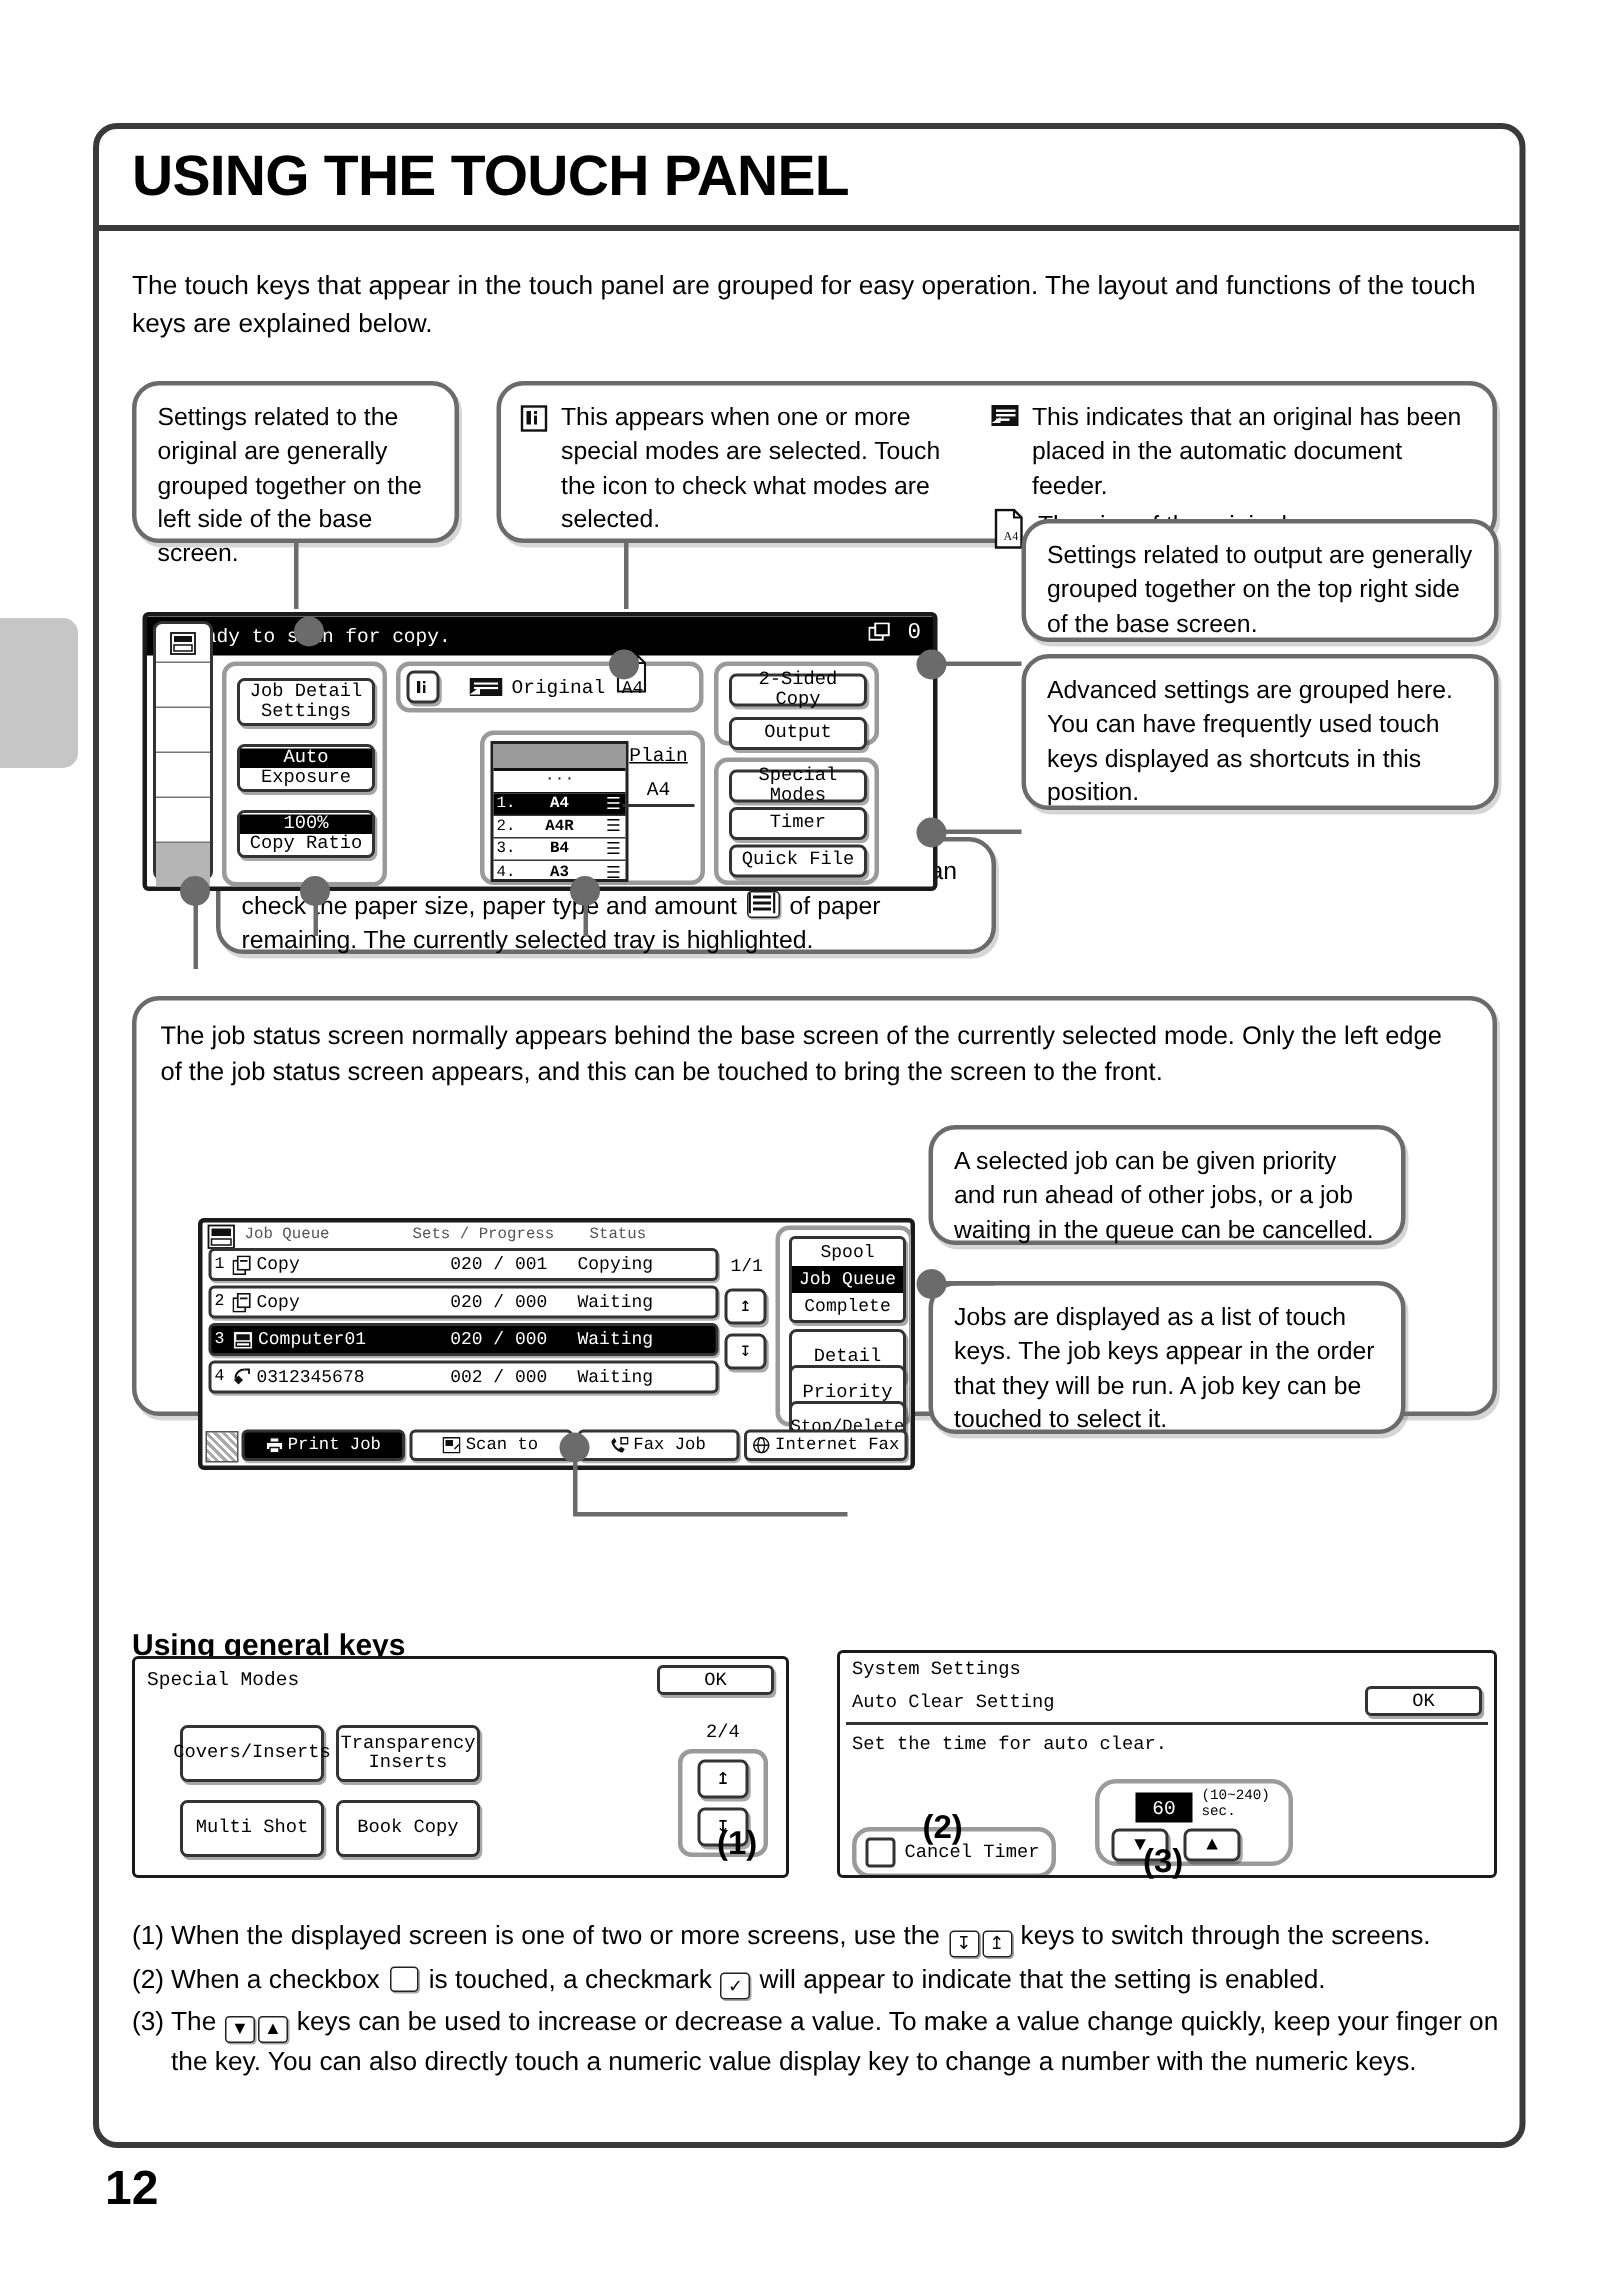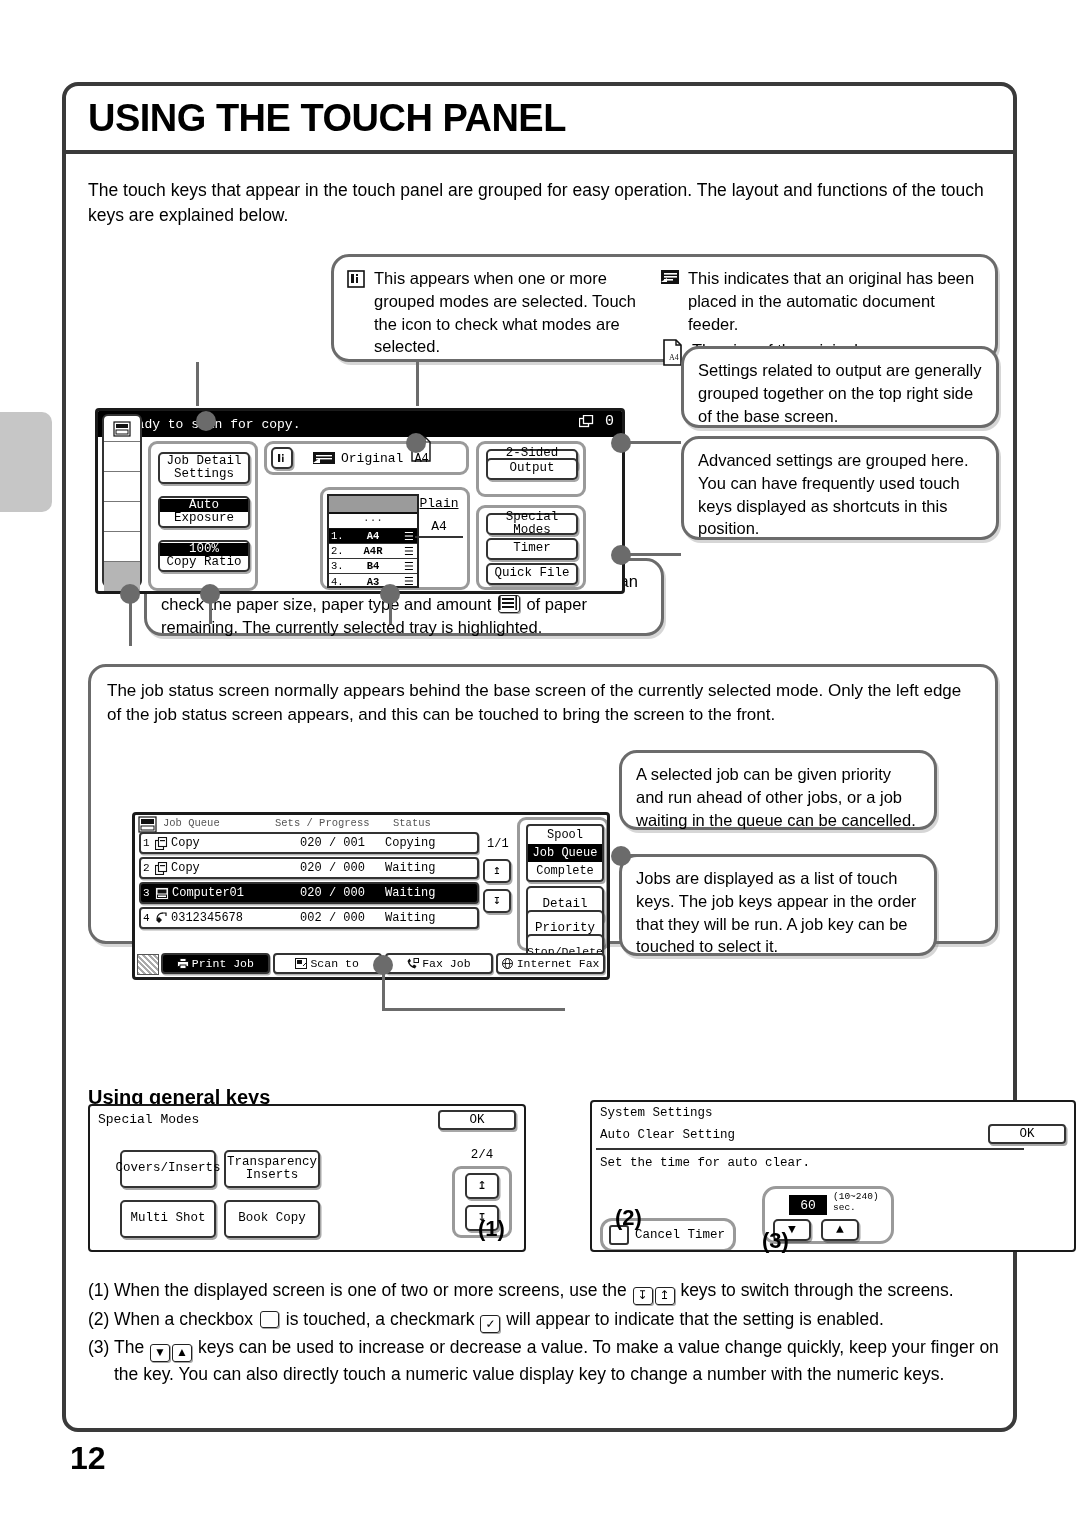--- a/index.html
+++ b/index.html
@@ -235,21 +235,21 @@
   .sm-grid .key { width: 96px; height: 38px; float:left; margin: 0 8px 12px 0; font-size:12.5px; }
   .sm-pager { position:absolute; right: 12px; top: 42px; width: 60px; text-align:center; }
   .sm-pager .pg { font-size: 12.5px; }
   .sm-pager .arrows {
     margin-top:4px; border: 3px solid #9a9a9a; border-radius: 9px;
     padding: 4px 0; display:flex; flex-direction:column; align-items:center; gap:6px;
   }
   .sm-pager .key { width: 34px; height: 26px; font-size: 15px; }
   .numlabel { position:absolute; font-size: 22px; font-weight: bold; }
 
-  #ss-panel { left: 558px; top: 1100px; width: 486px; height: 152px; border-width:2px;margin-left:32px; }
+  #ss-panel { left: 558px; top: 1100px; width: 440px; height: 152px; border-width:2px; }
   #ss-panel .t1 { position:absolute; left:8px; top:4px; font-size:12.5px; }
   #ss-panel .t2 { position:absolute; left:8px; top:26px; font-size:12.5px; }
   #ss-panel .rule { position:absolute; left:4px; top:46px; width: 428px; height:2px; background:#333; }
   #ss-panel .hint { position:absolute; left:8px; top:54px; font-size:12.5px; }
   #ss-panel .okkey {
     position:absolute; right: 8px; top: 22px; width: 78px; height: 20px;
     border:2px solid #333; border-radius:4px; font-size:12.5px;
     display:flex; align-items:center; justify-content:center;
     box-shadow: 1.5px 2px 0 rgba(60,60,60,0.45);
   }
@@ -305,33 +305,36 @@
 <div class="edge-tab"></div>
 
 <div class="page-frame">
 
   <div class="title-bar">
     <h1>USING THE TOUCH PANEL</h1>
   </div>
 
   <div class="intro">The touch keys that appear in the touch panel are grouped for easy operation. The layout and functions of the touch keys are explained below.</div>
 
+  <div class="bubble" style="left:22px; top:168px; width:218px; height:108px;">
+    <span>Settings related to the original are generally grouped together on the left side of the base screen.</span>
+  </div>
 
   <div class="bubble" style="left:265px; top:168px; width:667px; height:108px; padding:10px 12px;">
     <div style="display:flex; gap:14px;">
       <div style="width:300px; display:flex; gap:8px;">
         <span style="flex:none; margin-top:2px;">
           <svg width="20" height="20" viewBox="0 0 20 20">
             <rect x="2" y="2" width="16" height="16" fill="#fff" stroke="#111" stroke-width="1.6"></rect>
             <rect x="5" y="5" width="3" height="9" fill="#111"></rect>
             <rect x="10" y="5" width="2" height="2" fill="#111"></rect>
             <rect x="10" y="8" width="2" height="6" fill="#111"></rect>
           </svg>
         </span>
-        <span>This appears when one or more grouped modes are selected. Touch the icon to check what modes are selected.</span>
+        <span>This appears when one or more special modes are selected. Touch the icon to check what modes are selected.</span>
       </div>
       <div style="width:320px;">
         <div style="display:flex; gap:8px;">
           <span style="flex:none; margin-top:2px;">
             <svg width="20" height="16" viewBox="0 0 20 16">
               <rect x="1" y="1" width="18" height="14" fill="#111"></rect>
               <rect x="4" y="4" width="13" height="1.6" fill="#fff"></rect>
               <rect x="4" y="7" width="13" height="1.6" fill="#fff"></rect>
               <rect x="4" y="10" width="9" height="1.6" fill="#fff"></rect>
               <polygon points="1,13 7,9 7,13" fill="#fff"></polygon>
@@ -527,21 +530,21 @@
     </div>
     <div style="position:absolute; right:4px; top:6px; text-align:center; width:48px;">
       <div class="mono" style="font-size:13px;text-decoration:underline;">Plain</div>
       <div class="mono" style="font-size:13px; margin-top:8px;">A4</div>
       <div style="height:1.5px; background:#333; margin-top:2px;"></div>
     </div>
   </div>
 
   <div class="group rt-top">
     <div class="key" style="top:5px;">2-Sided Copy</div>
-    <div class="key" style="top:14px;">Output</div>
+    <div class="key" style="top:34px;">Output</div>
   </div>
 
   <div class="group rt-bot">
     <div class="key" style="top:5px;">Special Modes</div>
     <div class="key" style="top:30px;">Timer</div>
     <div class="key" style="top:55px;">Quick File</div>
   </div>
 </div>
 
 <div class="dot" style="left:120px; top:584px;"></div>

